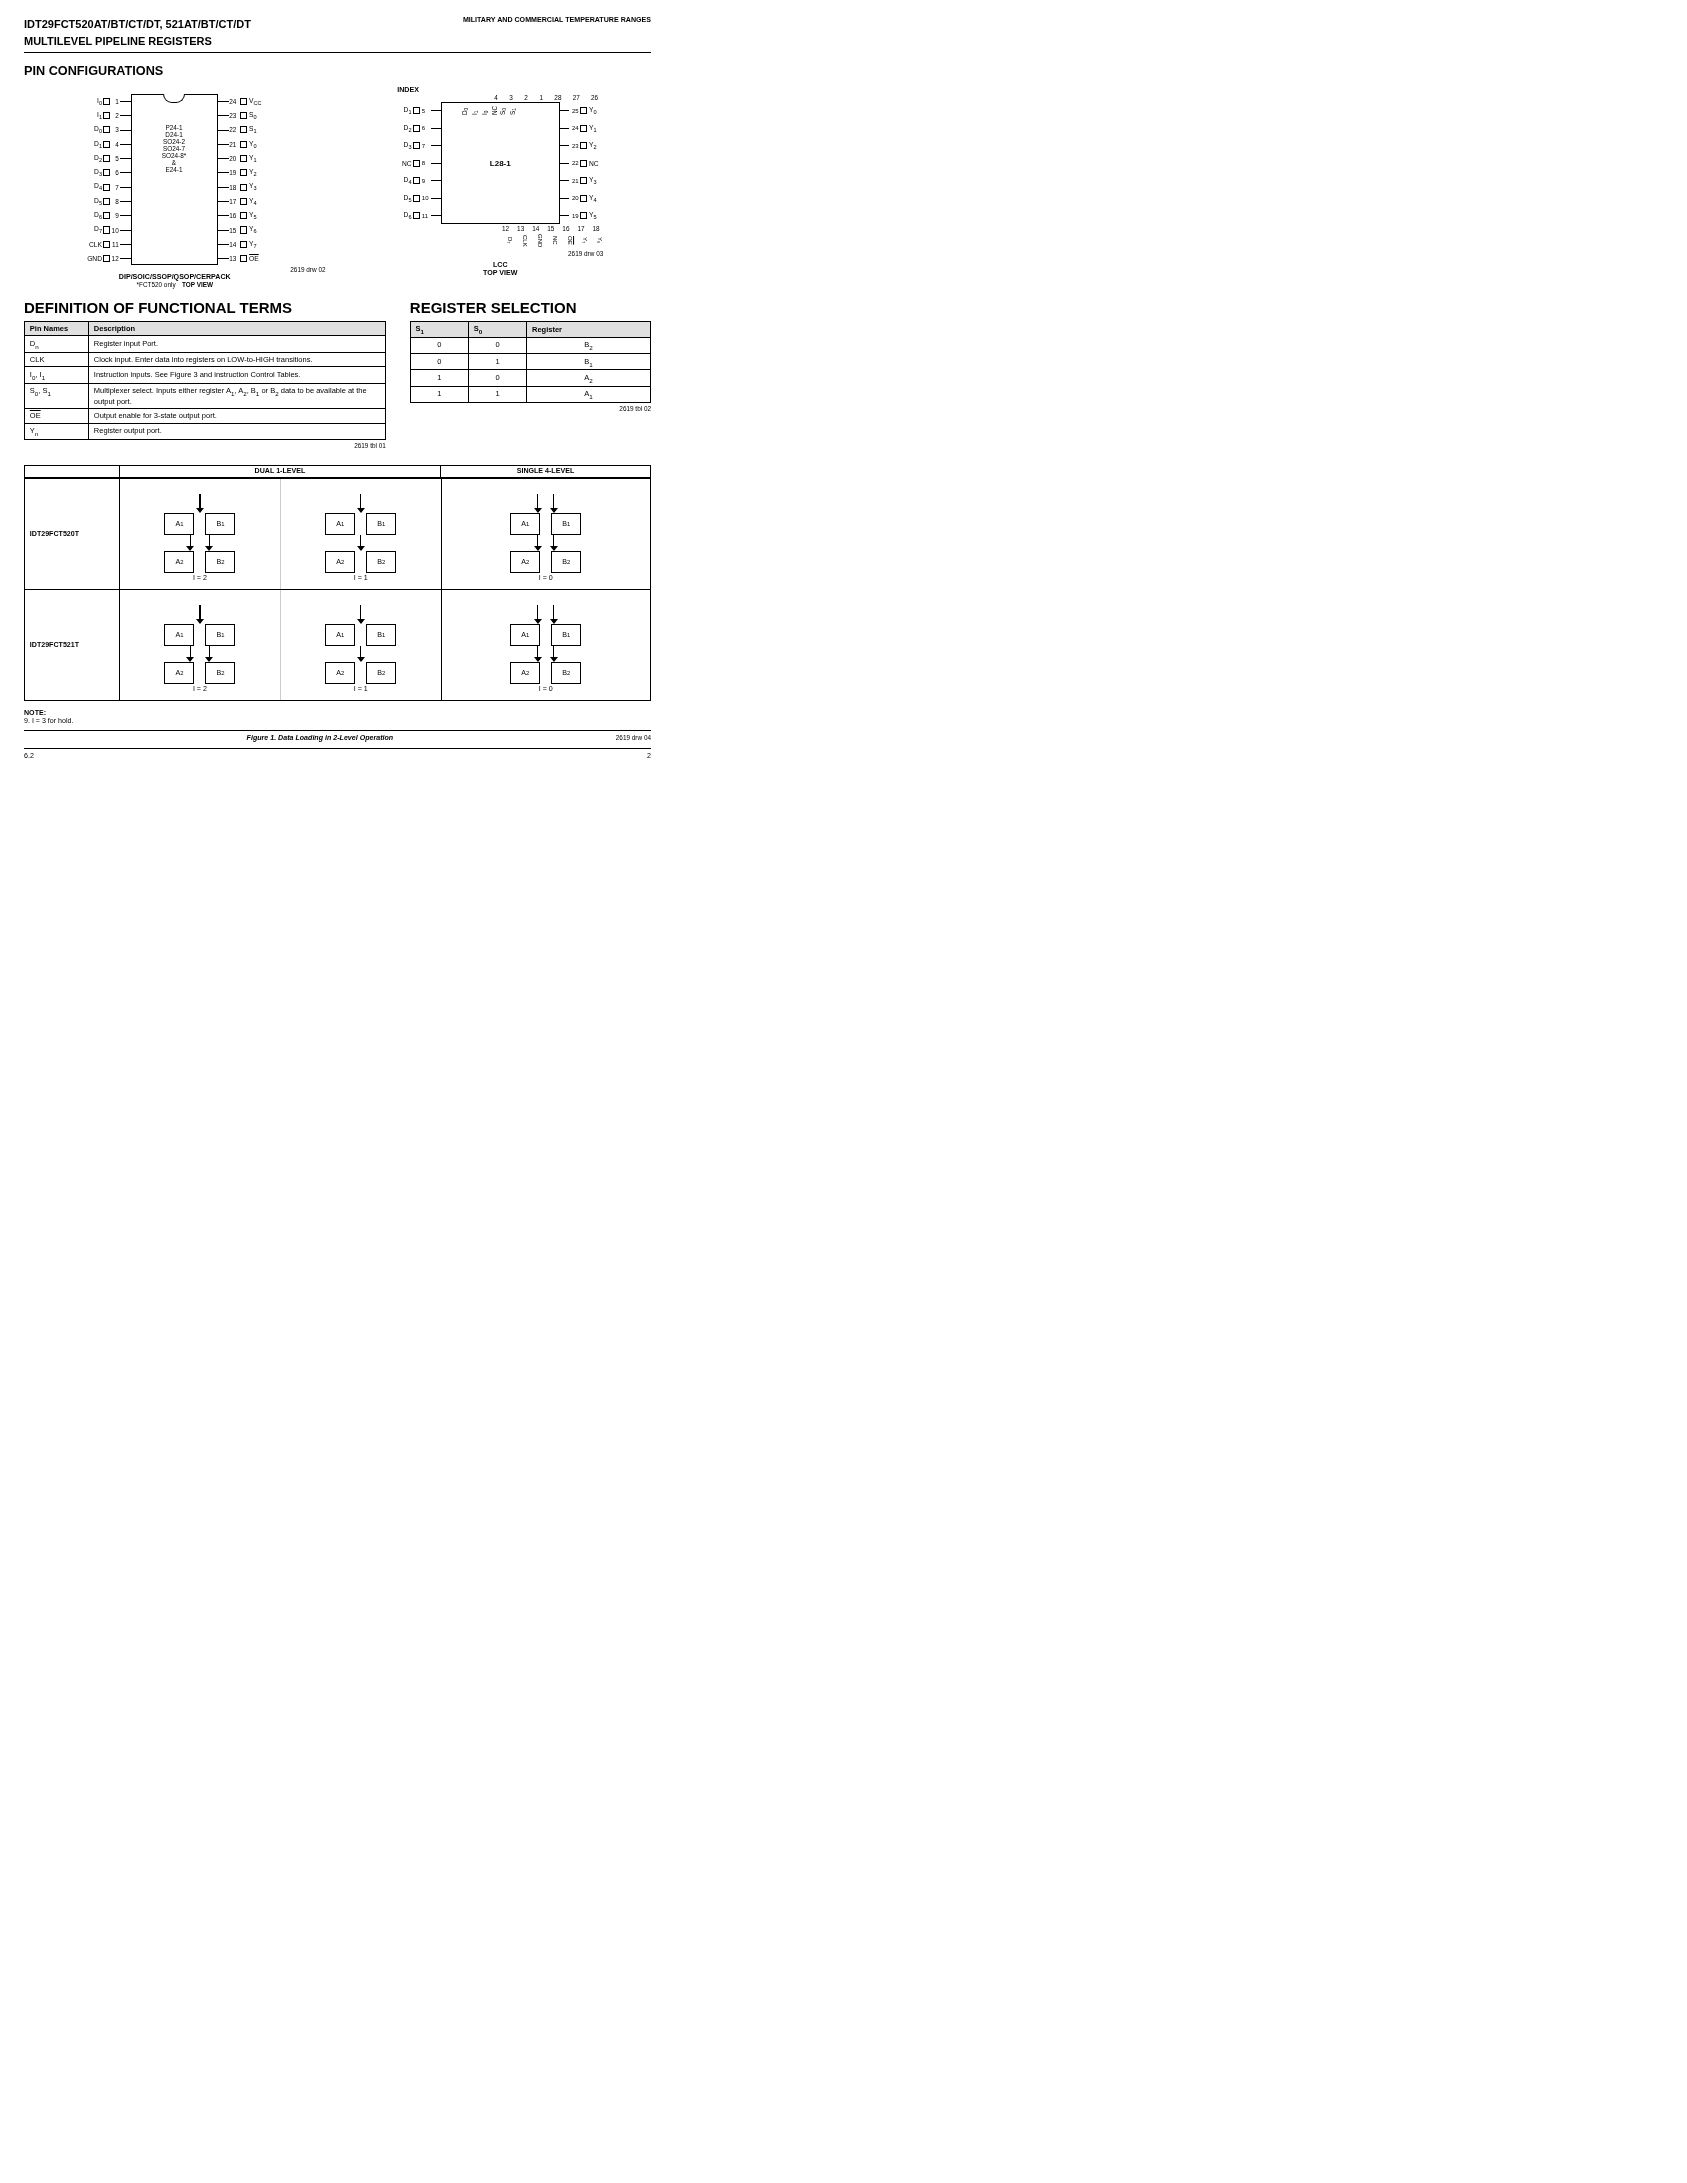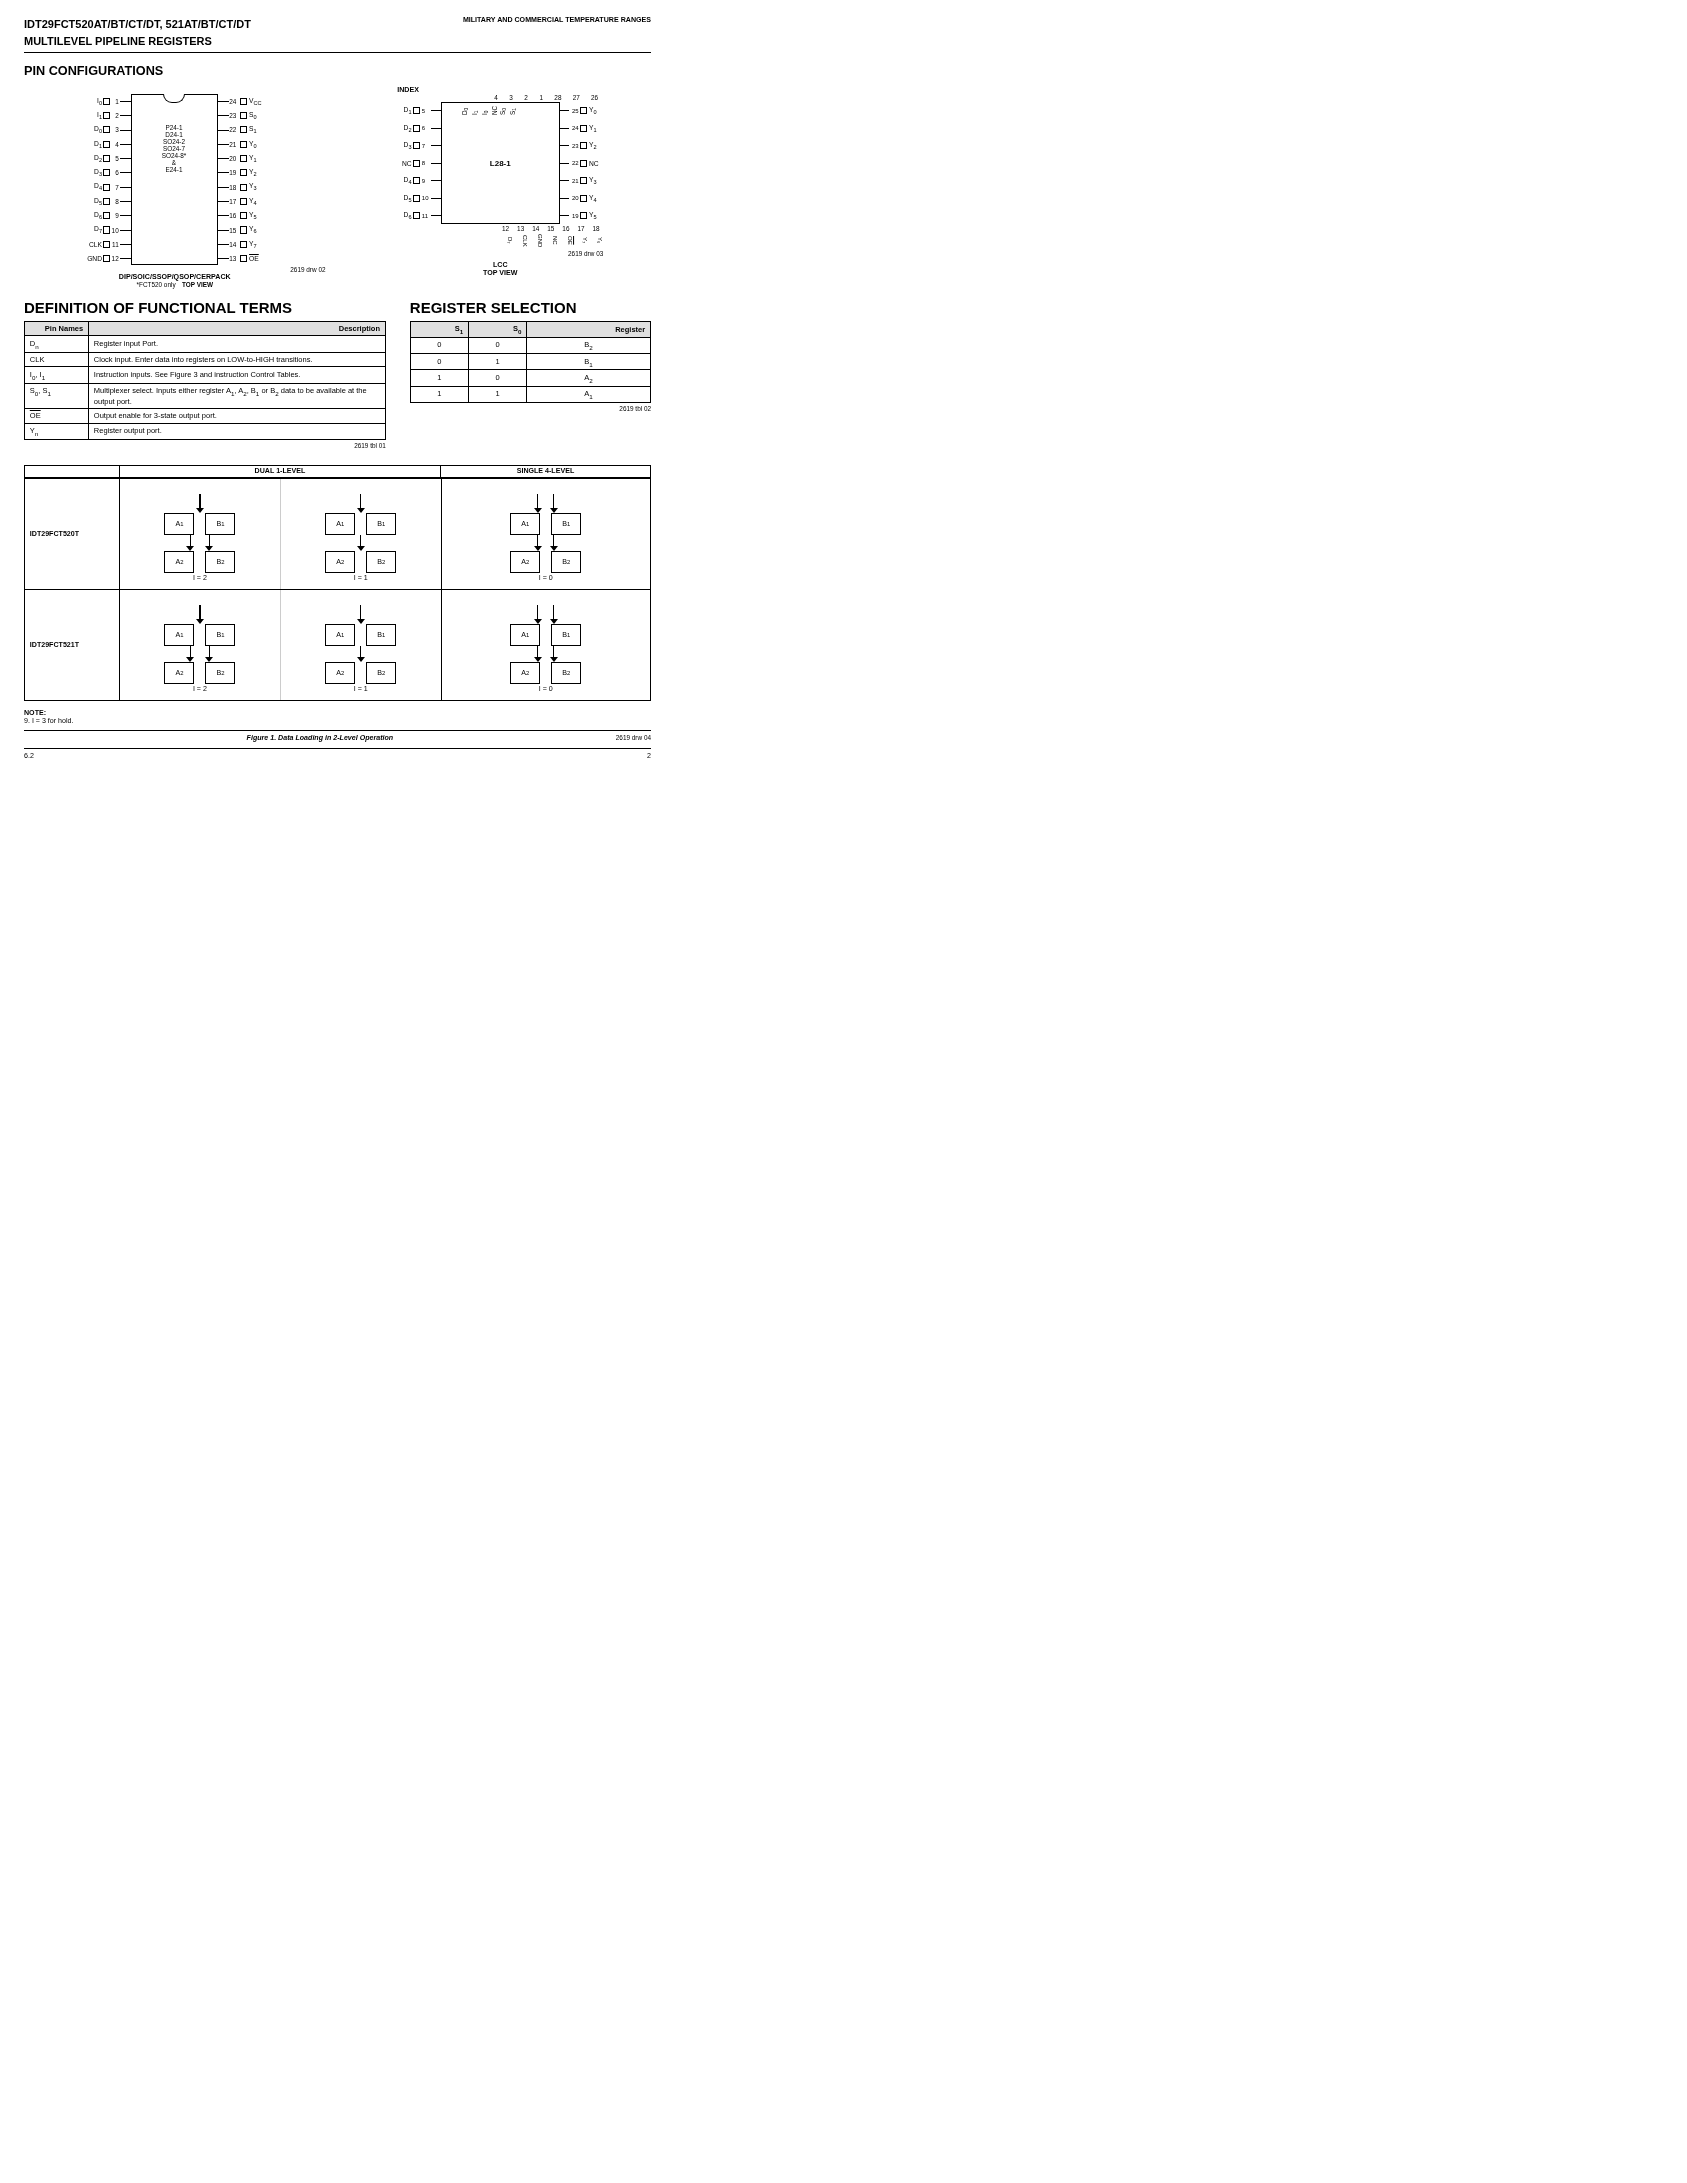--- a/index.html
+++ b/index.html
@@ -39,21 +39,21 @@
     table {
       border-collapse: collapse;
       width: 100%;
       font-size: 7.5px;
     }
     th {
       border: 0.8px solid #000;
       padding: 2.4px 4.8px;
       background: #e0e0e0;
       font-weight: bold;
-      text-align: right;
+      text-align: left;
     }
     td {
       border: 0.8px solid #000;
       padding: 2.4px 4.8px;
       vertical-align: top;
     }
     td.center { text-align: center; }
     .table-note {
       font-size: 6.4px;
       text-align: right;

